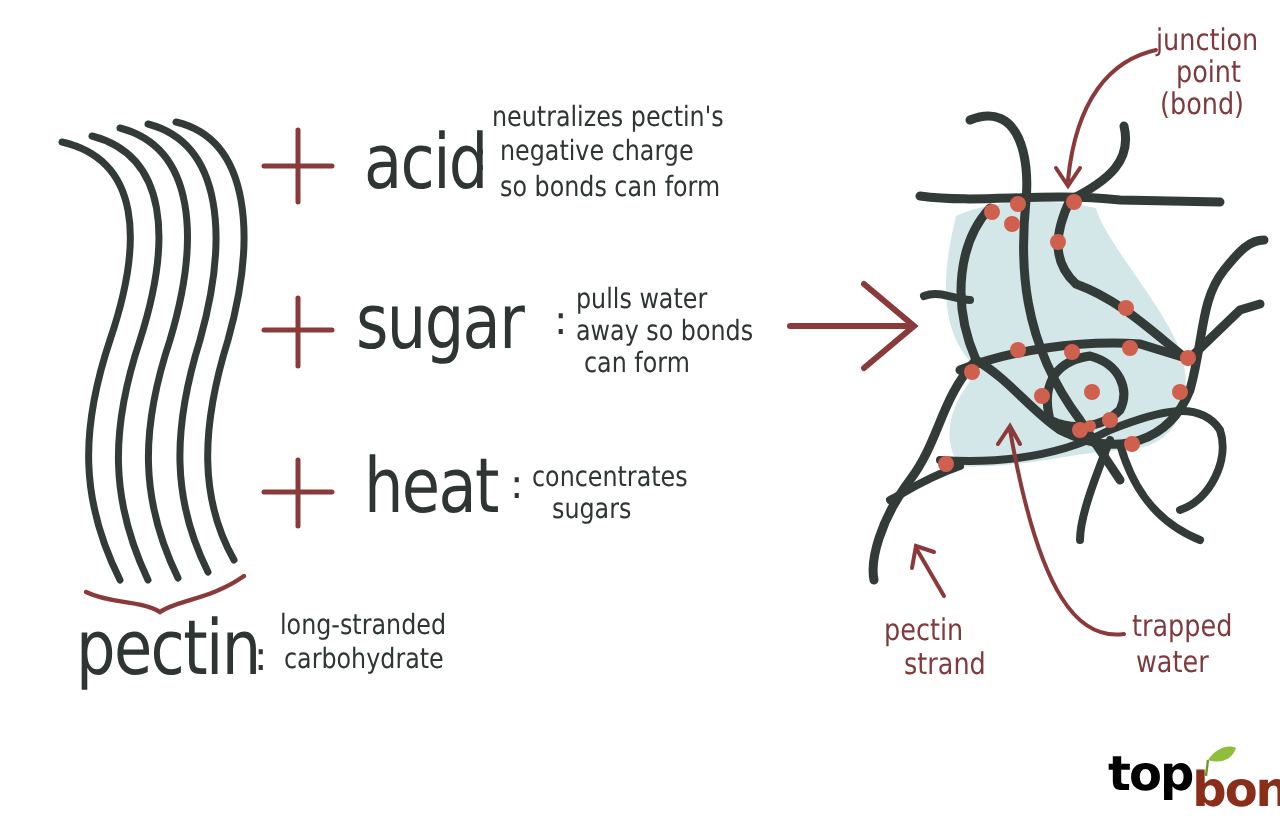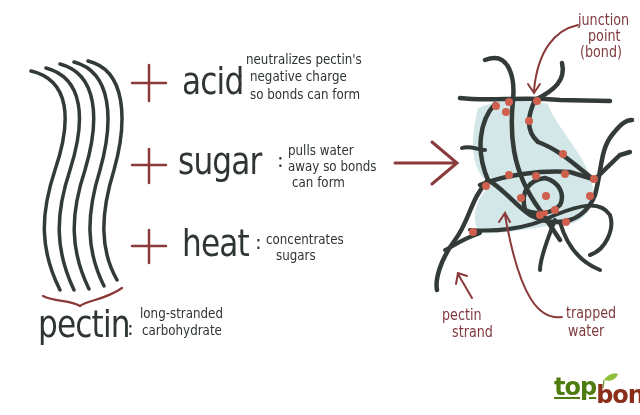--- a/index.html
+++ b/index.html
@@ -7,21 +7,21 @@
   .stage { position:absolute; left:0; top:0; width:640px; height:415px; }
   svg { position:absolute; left:0; top:0; }
   .ink { fill:none; stroke:#333b38; stroke-linecap:round; }
   .red { fill:none; stroke:#8a3a3a; stroke-linecap:round; }
   .txt { position:absolute; color:#2e3532; font-family:"DejaVu Sans", sans-serif; line-height:1; white-space:nowrap; }
   .big { font-size:38px; letter-spacing:-1px; font-weight:normal; transform:scaleX(0.82); transform-origin:left top; }
   .small { font-size:14px; line-height:16px; transform:scaleX(0.85); transform-origin:left top; }
   .label-red { color:#7f3a3e; font-size:15px; line-height:17px; transform:scaleX(0.85); transform-origin:left top; }
   .colon { font-size:20px; }
   .logo { position:absolute; left:554px; top:373px; font-family:"DejaVu Sans", sans-serif; font-weight:bold; font-size:24px; letter-spacing:-1px; }
-  .logo .top { color:#4d7c0f;text-decoration:underline; }
+  .logo .top { color:#000000; }
   .logo .soil { color:#8a2e1a; position:relative; top:8px; }
 </style>
 </head>
 <body>
 
 <div class="stage">
 
   <svg width="640" height="415" viewBox="0 0 640 415">
 
     <g>

